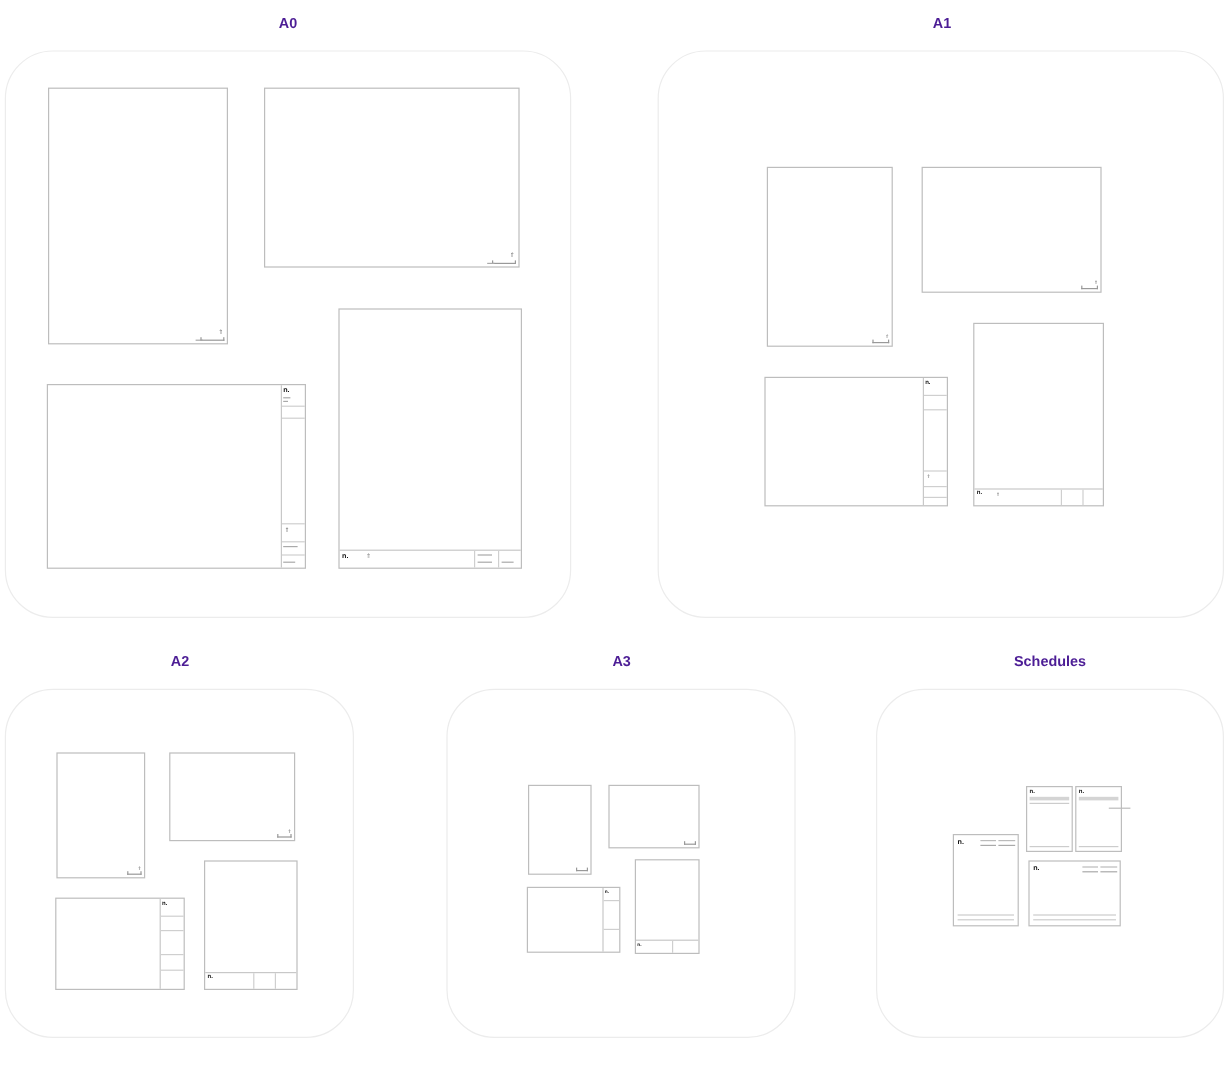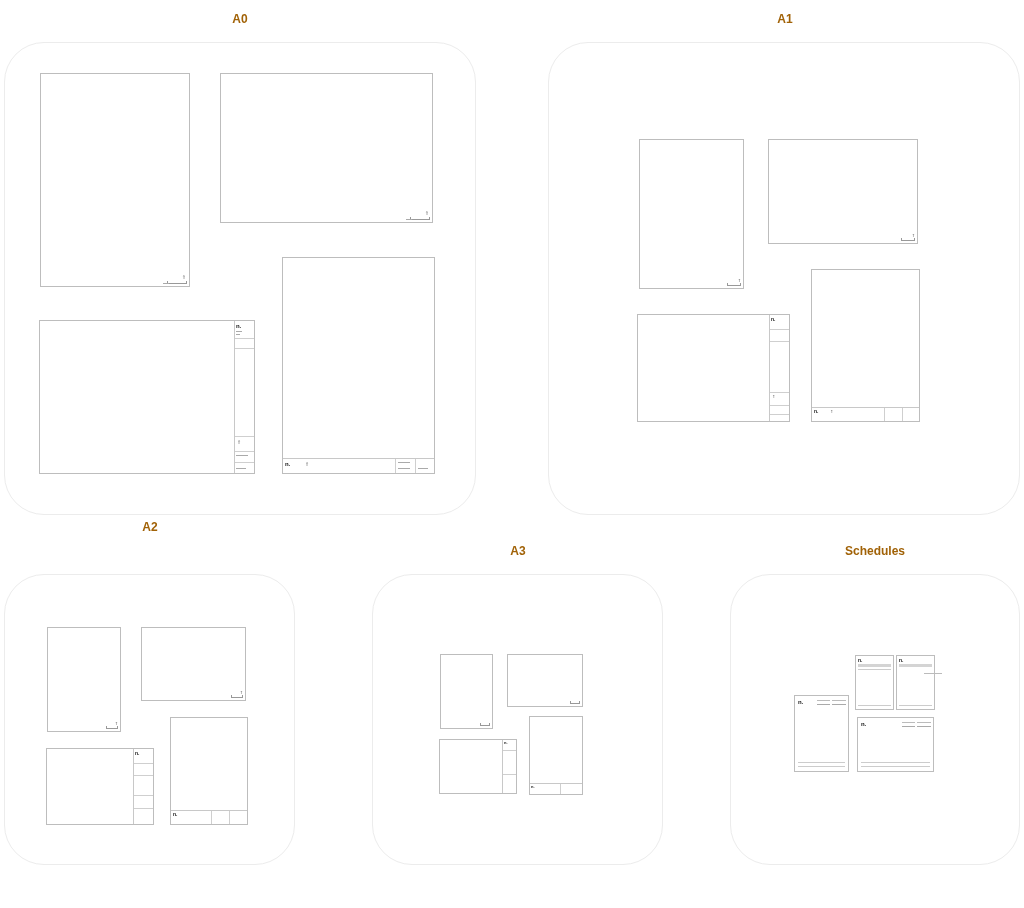--- a/index.html
+++ b/index.html
@@ -1,35 +1,35 @@
 <!DOCTYPE html>
 <html><head>
 <meta charset="utf-8">
 <style>
   html,body{margin:0;padding:0;background:#fff;}
   body{width:1024px;height:908px;position:relative;overflow:hidden;font-family:"Liberation Sans",sans-serif;}
-  .title{position:absolute;font-weight:bold;font-size:12px;color:#a16207;text-align:center;}
+  .title{position:absolute;font-weight:bold;font-size:12px;color:#4c1d95;text-align:center;}
   .panel{position:absolute;border:1px solid #ececec;border-radius:40px;background:#fff;box-sizing:border-box;}
   .sheet{position:absolute;border:1px solid #bdbdbd;background:#fff;box-sizing:border-box;}
   .tb-side{position:absolute;top:0;right:0;bottom:0;border-left:1px solid #c8c8c8;}
   .tb-bottom{position:absolute;left:0;right:0;bottom:0;border-top:1px solid #c8c8c8;}
   .logo{position:absolute;font-weight:bold;color:#111;line-height:1;}
   .hl{position:absolute;height:0;border-top:1px solid #cfcfcf;}
   .vl{position:absolute;width:0;border-left:1px solid #cfcfcf;}
   .tiny{position:absolute;height:1px;background:#aaa;}
   .north{position:absolute;font-size:5px;color:#777;line-height:1;}
   .scale{position:absolute;height:2px;border:1px solid #999;border-top:none;}
   .band{position:absolute;height:3px;background:#d4d4d4;}
 </style>
 </head>
 <body>
 
 <div class="title" style="left:200px;top:12px;width:80px;">A0</div>
 <div class="title" style="left:745px;top:12px;width:80px;">A1</div>
-<div class="title" style="left:110px;top:520px;width:80px;">A2</div>
+<div class="title" style="left:110px;top:544px;width:80px;">A2</div>
 <div class="title" style="left:478px;top:544px;width:80px;">A3</div>
 <div class="title" style="left:825px;top:544px;width:100px;">Schedules</div>
 
 <div class="panel" style="left:4px;top:42px;width:472px;height:473px;"></div>
 
 <div class="sheet" style="left:40px;top:73px;width:150px;height:214px;">
   <div class="north" style="right:3px;bottom:6px;">⇑</div>
   <div class="scale" style="right:2px;bottom:2px;width:18px;"></div>
   <div class="tiny" style="right:20px;bottom:2px;width:6px;"></div>
 </div>

